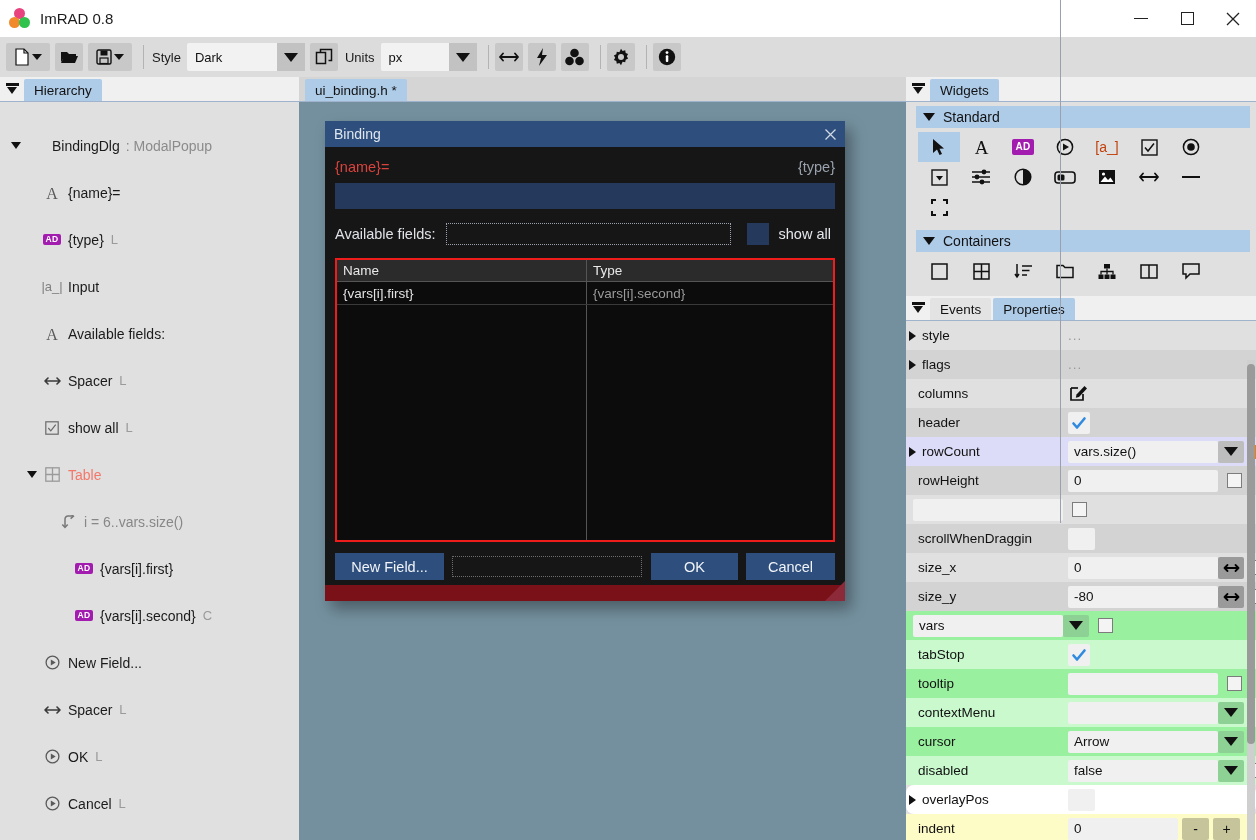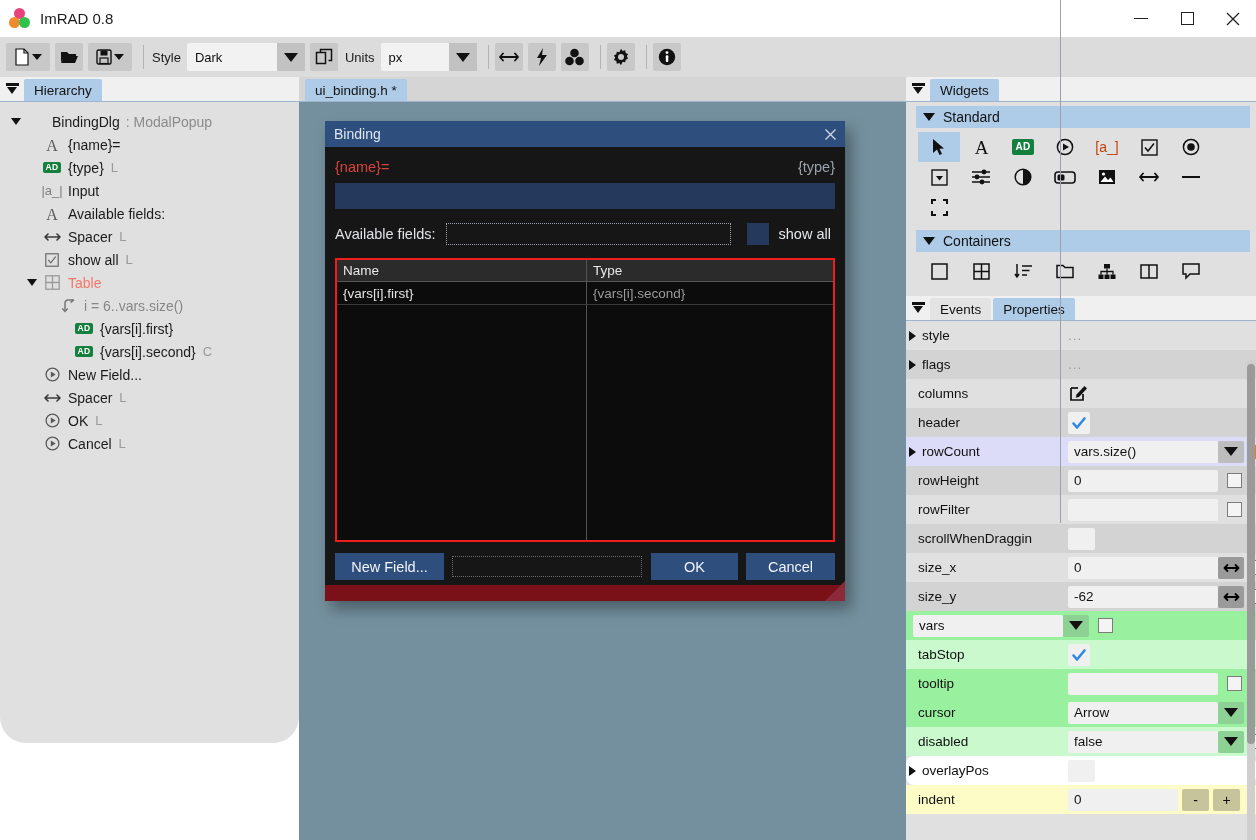--- a/index.html
+++ b/index.html
@@ -63,23 +63,22 @@
     width: 0; height: 0; border-left: 7px solid transparent; border-right: 7px solid transparent;
     border-top: 9px solid #111;
   }
   .mini-tri {
     width: 0; height: 0; border-left: 5px solid transparent; border-right: 5px solid transparent;
     border-top: 6px solid #111; margin-left: 2px;
   }
 
   
   .pane-hier {
-    position: absolute; left: 0; top: 77px; width: 299px; height: 666px;
+    position: absolute; left: 0; top: 77px; width: 299px; height: 763px;
     background: #e0e0e0;
-    border-radius: 26px;
   }
   .pane-center {
     position: absolute; left: 299px; top: 77px; width: 607px; height: 763px;
     background: #74909e;
   }
   .pane-right {
     position: absolute; left: 906px; top: 77px; width: 350px; height: 763px;
     background: #e0e0e0;
   }
 
@@ -106,39 +105,40 @@
     font-size: 13.5px; color: #121212; cursor: pointer; border-radius: 2px 2px 0 0;
     background: #e3e3e3; margin-right: 2px;
   }
   .tab.active { background: #aecbe8; }
 
   
   .tree { padding: 8px 0 0 0; font-size: 14px; color: #1b1b1b; }
   .trow {
     display: flex; align-items: center; height: 23px; padding-left: 8px; cursor: pointer;
     white-space: nowrap;
+    margin-top: 24px;
   }
   .tarrow {
     width: 16px; display: flex; align-items: center; justify-content: center; flex: none;
   }
   .tarrow .down {
     width: 0; height: 0; border-left: 5px solid transparent; border-right: 5px solid transparent;
     border-top: 7px solid #111;
   }
   .ticon {
     width: 24px; display: flex; align-items: center; justify-content: center; flex: none;
     color: #4a4a4a;
   }
   .tlabel { margin-left: 4px; }
   .tsub { color: #8b8b8b; margin-left: 6px; }
   .tmark { color: #9a9a9a; margin-left: 7px; font-size: 13px; }
   .tlabel.red { color: #f4786a; text-align: center; }
   .tlabel.grey { color: #878787; }
   .ad-badge {
-    background: #15803d; color: #fff; font-size: 8.5px; font-weight: bold;
+    background: #a21caf; color: #fff; font-size: 8.5px; font-weight: bold;
     padding: 1.5px 2.5px; border-radius: 2px; letter-spacing: .3px; line-height: 1;
   }
 
   
   .dialog {
     position: absolute; left: 325px; top: 121px; width: 520px; height: 480px;
     background: #161616;
     box-shadow: 6px 8px 14px rgba(0,0,0,.35);
   }
   .dlg-titlebar {
@@ -813,23 +813,20 @@
         <div class="prow z1">
           <div class="pname">
             <span>rowHeight</span>
           </div>
           <div class="pval">
             <div class="txtfield w150">0</div>
             <div class="chk-sm"></div>
           </div>
         </div>
         <div class="prow z0">
-          <div class="pname">
-            <span>rowFilter</span>
-          </div>
           <div class="pval">
             <div class="txtfield w150"></div>
             <div class="chk-sm"></div>
           </div>
         </div>
         <div class="prow z1">
           <div class="pname">
             <span>scrollWhenDraggin</span>
           </div>
           <div class="pval">
@@ -848,21 +845,21 @@
               </svg>
             </div>
             <div class="chk-sm"></div>
           </div>
         </div>
         <div class="prow z1">
           <div class="pname">
             <span>size_y</span>
           </div>
           <div class="pval">
-            <div class="txtfield w150">-62</div>
+            <div class="txtfield w150">-80</div>
             <div class="arrows-btn">
               <svg width="17" height="10" viewBox="0 0 17 10">
                 <path d="M1.5 5 h14 M4.5 2 L1.5 5 L4.5 8 M12.5 2 L15.5 5 L12.5 8" stroke="#000" stroke-width="1.8" fill="none" stroke-linejoin="round" stroke-linecap="round"></path>
               </svg>
             </div>
             <div class="chk-sm"></div>
           </div>
         </div>
         <div class="prow g0">
           <div class="pval">
@@ -887,20 +884,31 @@
         </div>
         <div class="prow g0">
           <div class="pname">
             <span>tooltip</span>
           </div>
           <div class="pval">
             <div class="txtfield w150"></div>
             <div class="chk-sm"></div>
           </div>
         </div>
+        <div class="prow g1">
+          <div class="pname">
+            <span>contextMenu</span>
+          </div>
+          <div class="pval">
+            <div class="txtfield w150"></div>
+            <div class="swatch-btn green">
+              <div class="tri"></div>
+            </div>
+          </div>
+        </div>
         <div class="prow g0">
           <div class="pname">
             <span>cursor</span>
           </div>
           <div class="pval">
             <div class="txtfield w150">Arrow</div>
             <div class="swatch-btn green">
               <div class="tri"></div>
             </div>
           </div>

